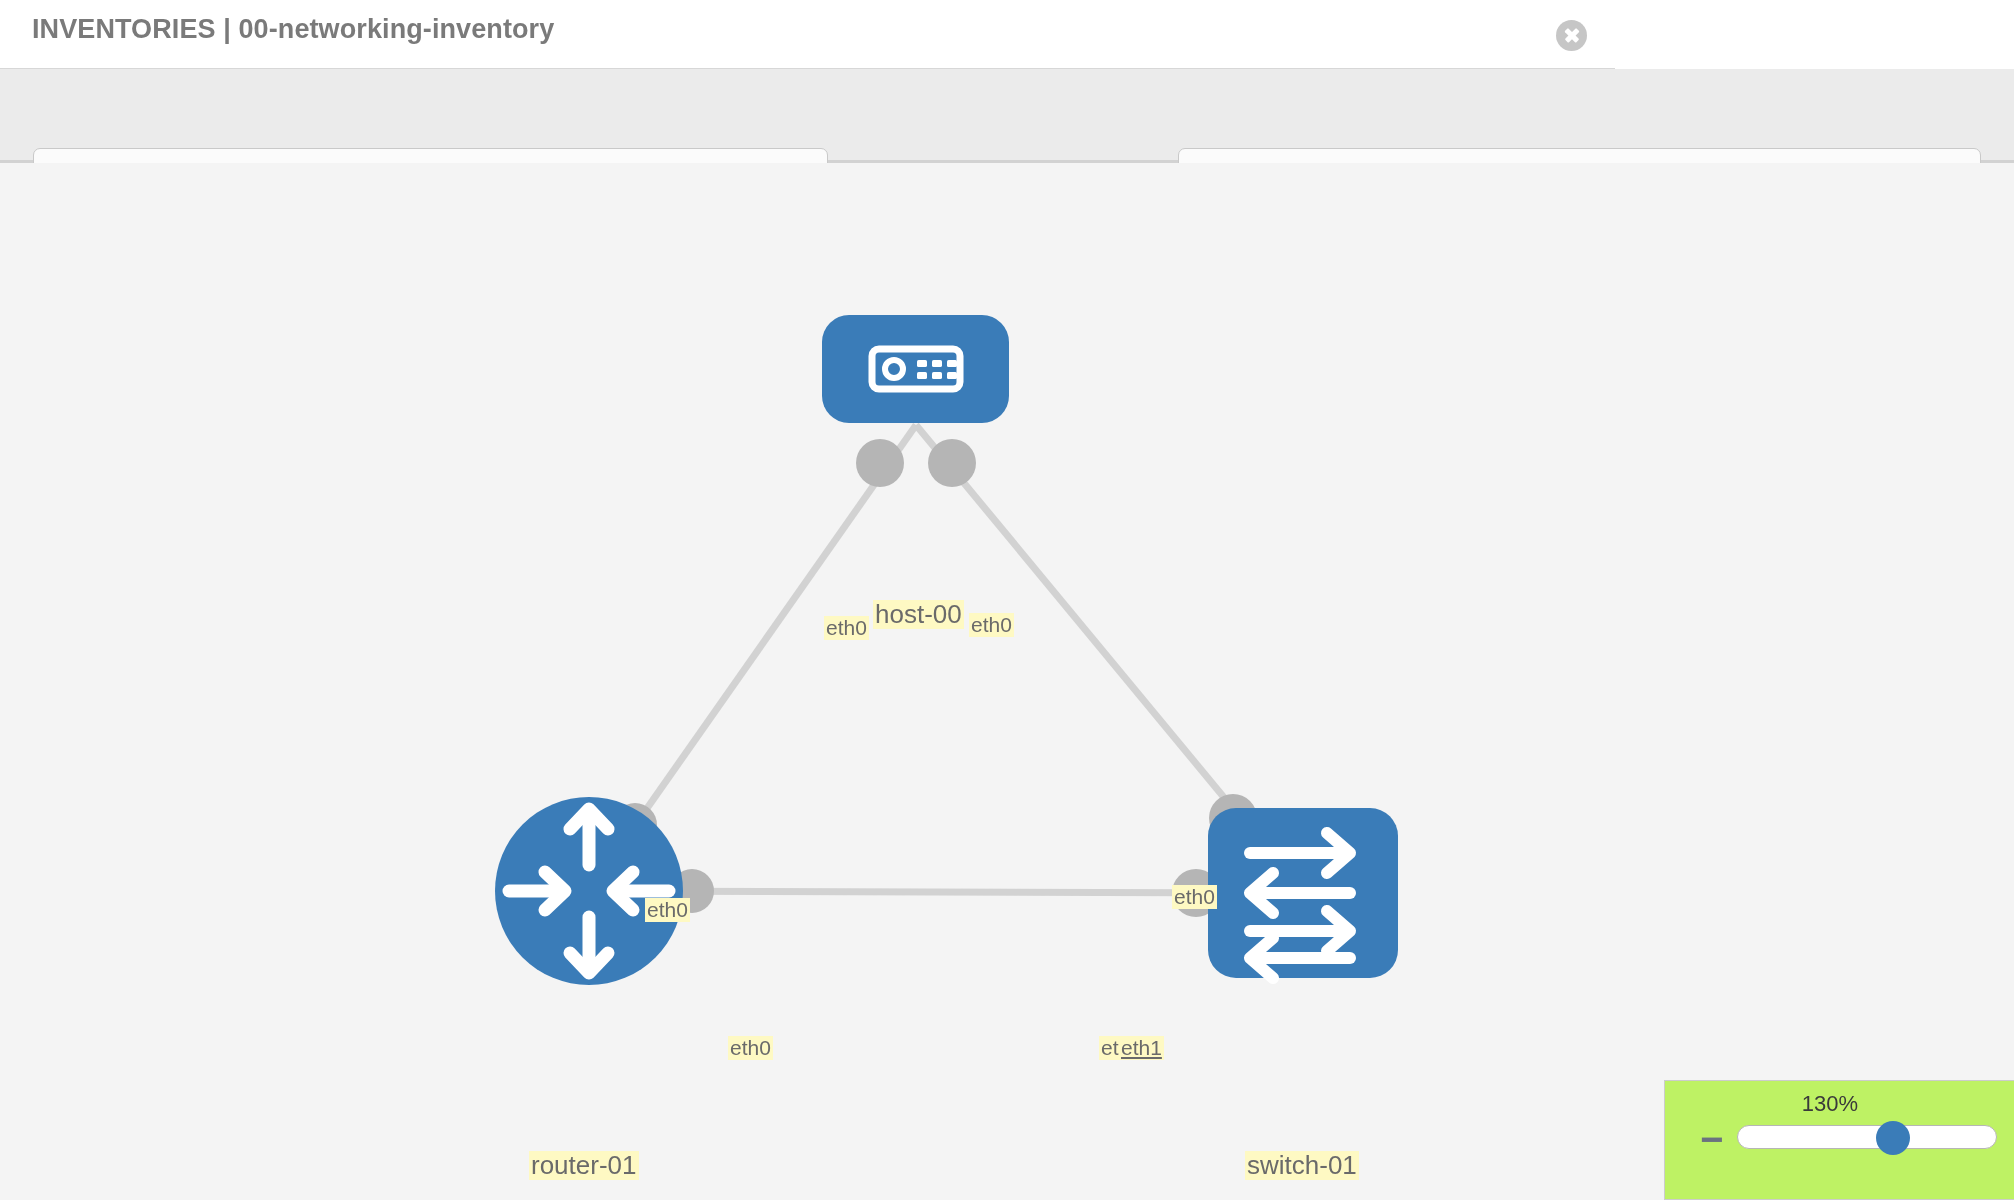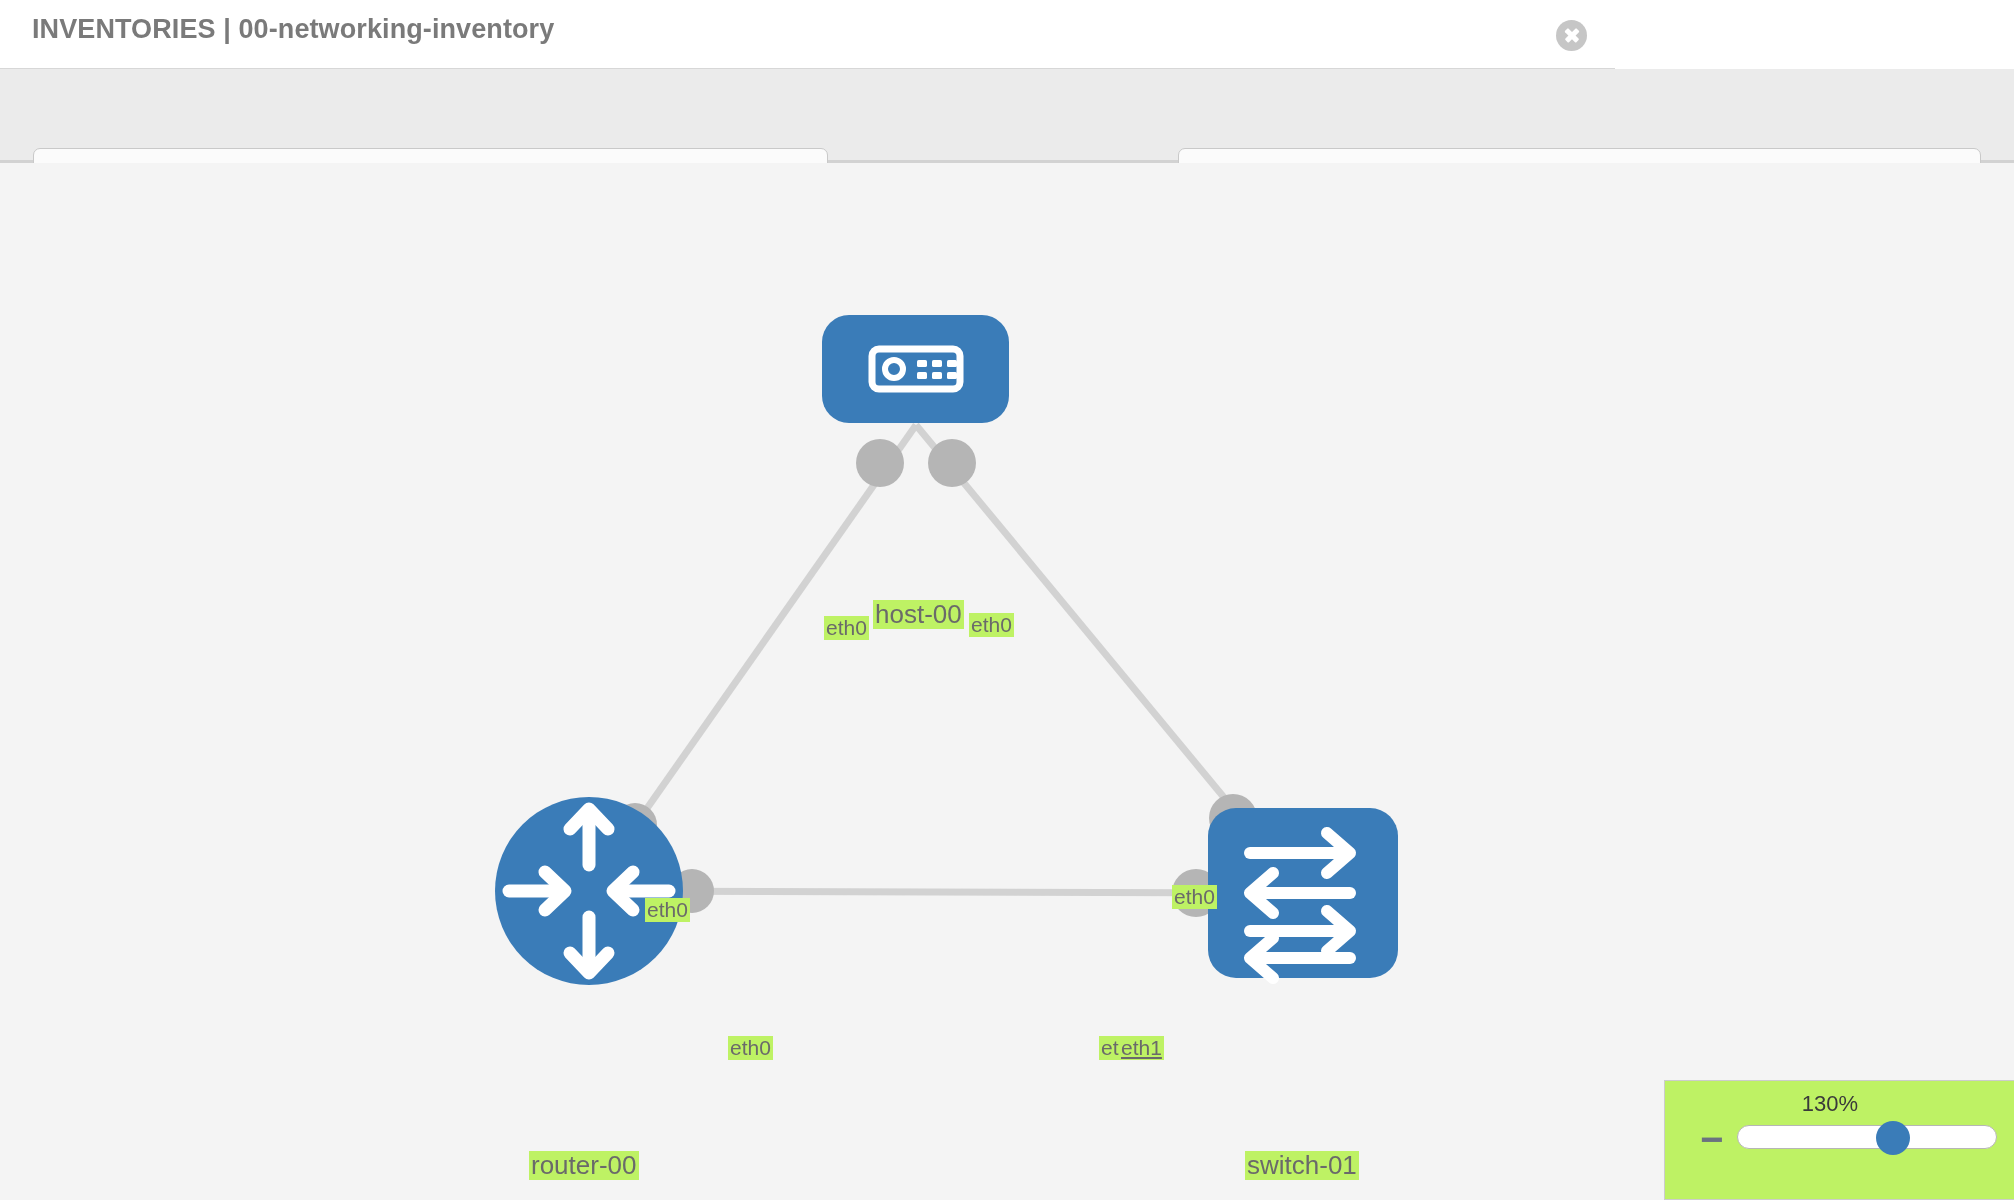--- a/index.html
+++ b/index.html
@@ -125,21 +125,21 @@
   #topology-svg {
     position: absolute;
     left: 0; top: 0;
     width: 2014px;
     height: 1037px;
   }
 
   
   .lbl {
     position: absolute;
-    background: #bef264;
+    background: #fef9c3;
     color: #6a6a6a;
     white-space: nowrap;
     line-height: 1.05;
     padding: 1px 2px;
     text-align: right;
   }
   .lbl-node { font-size: 26px; }
   .lbl-if   { font-size: 21px; }
 
   
@@ -313,21 +313,21 @@
     <span class="lbl lbl-if" style="left:645px; top:735px;">eth0</span>
 
     <span class="lbl lbl-if" style="left:1172px; top:722px;">eth0</span>
 
     <span class="lbl lbl-if" style="left:728px; top:873px;">eth0</span>
 
     <span class="lbl lbl-if" style="left:1099px; top:873px;">eth0</span>
 
     <span class="lbl lbl-if" style="left:1119px; top:873px;text-decoration:underline;">eth1</span>
 
-    <span class="lbl lbl-node" style="left:529px; top:988px;">router-00</span>
+    <span class="lbl lbl-node" style="left:529px; top:988px;">router-01</span>
 
     <span class="lbl lbl-node" style="left:1245px; top:988px;">switch-01</span>
   </div>
 
   <div class="zoom-panel">
     <div class="zoom-level">130%</div>
     <div class="zoom-minus">−</div>
     <div class="zoom-track">
       <div class="zoom-thumb" id="zoom-thumb" style="left: calc(60% - 17px);"></div>
     </div>

